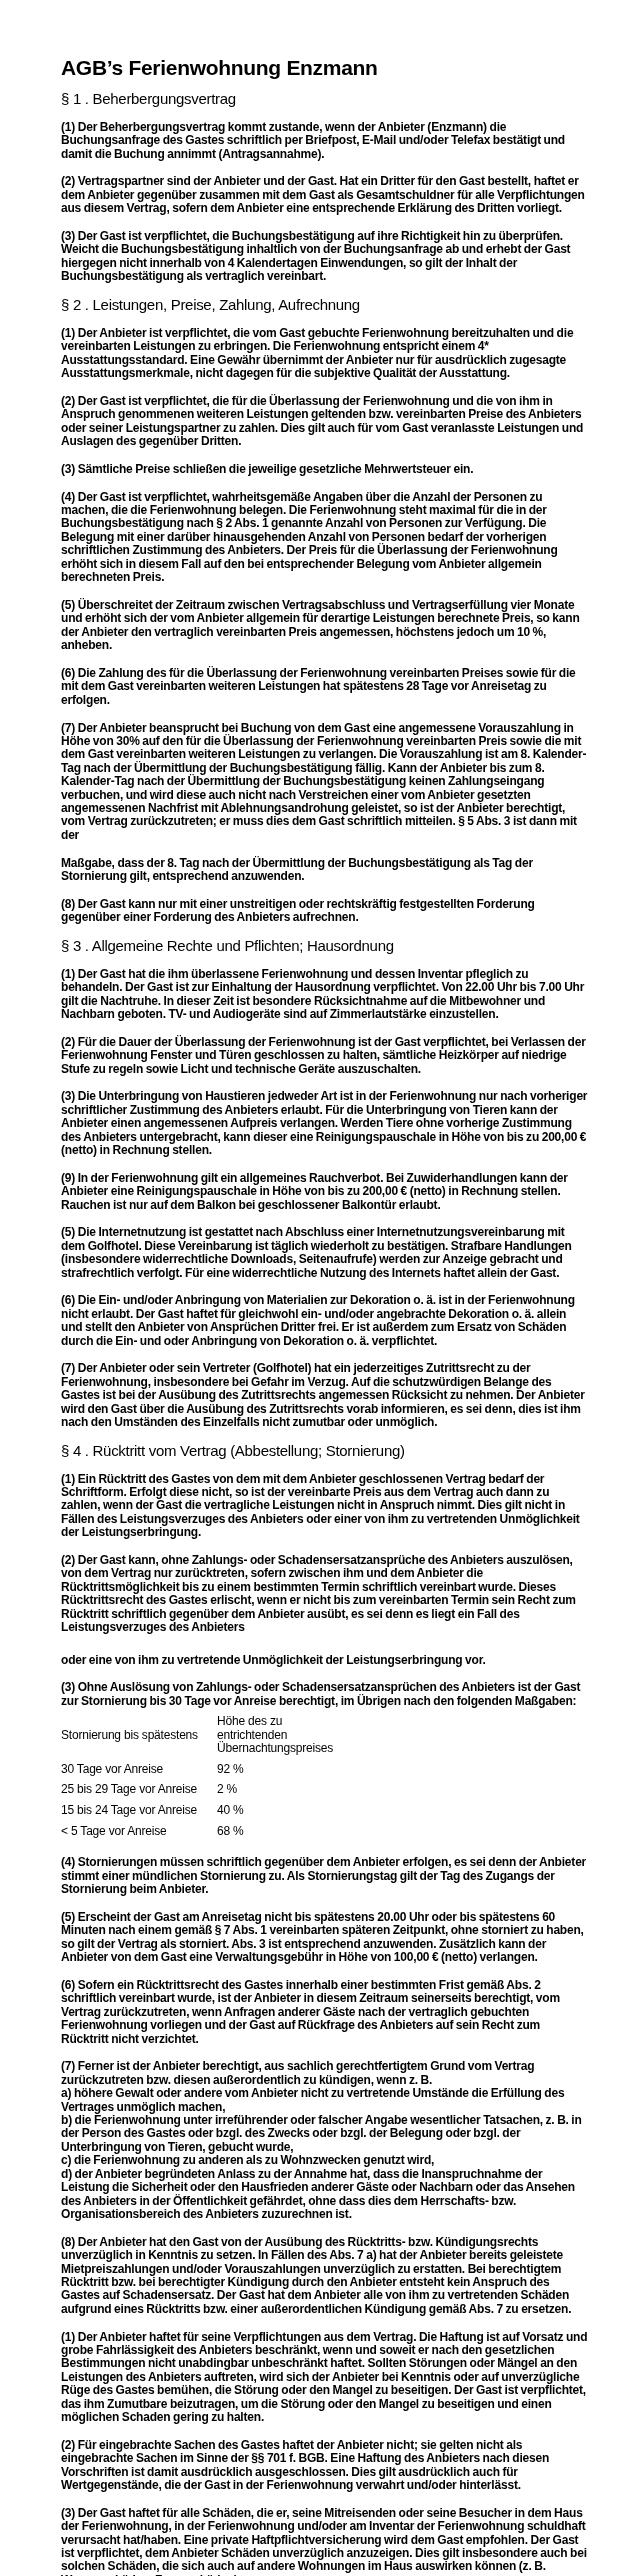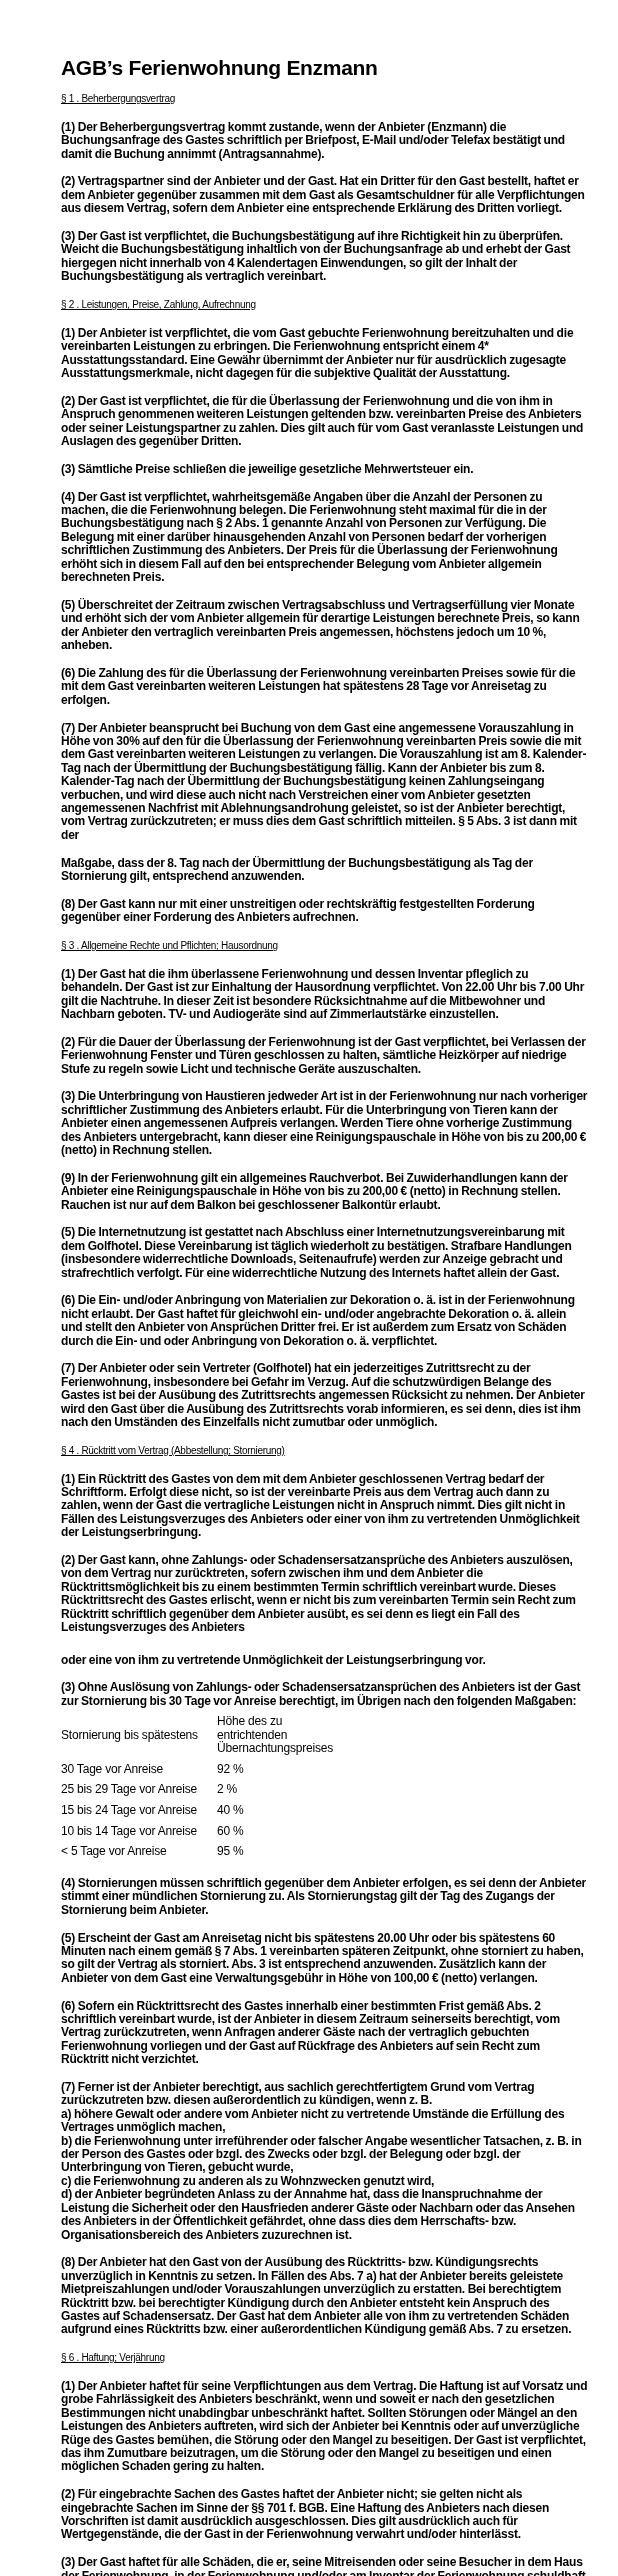--- a/index.html
+++ b/index.html
@@ -20,26 +20,25 @@
     box-sizing: content-box;
   }
   .title {
     font-size: 21px;
     line-height: 20.6px;
     font-weight: bold;
     letter-spacing: -0.3px;
     margin: 0 0 13.4px 0;
   }
   .heading {
-    font-size: 10px;
+    font-size: 15px;
     line-height: 14.4px;
     font-weight: normal;
     letter-spacing: -0.3px;
     margin: 0 0 14.4px 0;
-    text-decoration: underline;
   }
   .para {
     font-size: 12px;
     line-height: 13.4px;
     letter-spacing: -0.2px;
     word-spacing: -0.5px;
     margin: 0 0 14.4px 0;
     white-space: pre-line;
     font-weight: bold;
   }
@@ -106,37 +105,32 @@
   </div>
         <div class="agb-row">
     <div class="c1">25 bis 29 Tage vor Anreise</div>
     <div class="c2">2 %</div>
   </div>
         <div class="agb-row">
     <div class="c1">15 bis 24 Tage vor Anreise</div>
     <div class="c2">40 %</div>
   </div>
         <div class="agb-row">
-    <div class="c1">10 bis 14 Tage vor Anreise</div>
-    <div class="c2">60 %</div>
-  </div>
-        <div class="agb-row">
     <div class="c1">&lt; 5 Tage vor Anreise</div>
-    <div class="c2">95 %</div>
+    <div class="c2">68 %</div>
   </div>
       </div>
       <p class="para">(4) Stornierungen müssen schriftlich gegenüber dem Anbieter erfolgen, es sei denn der Anbieter stimmt einer mündlichen Stornierung zu. Als Stornierungstag gilt der Tag des Zugangs der Stornierung beim Anbieter.</p>
       <p class="para">(5) Erscheint der Gast am Anreisetag nicht bis spätestens 20.00 Uhr oder bis spätestens 60 Minuten nach einem gemäß § 7 Abs. 1 vereinbarten späteren Zeitpunkt, ohne storniert zu haben, so gilt der Vertrag als storniert. Abs. 3 ist entsprechend anzuwenden. Zusätzlich kann der Anbieter von dem Gast eine Verwaltungsgebühr in Höhe von 100,00 € (netto) verlangen.</p>
       <p class="para">(6) Sofern ein Rücktrittsrecht des Gastes innerhalb einer bestimmten Frist gemäß Abs. 2 schriftlich vereinbart wurde, ist der Anbieter in diesem Zeitraum seinerseits berechtigt, vom Vertrag zurückzutreten, wenn Anfragen anderer Gäste nach der vertraglich gebuchten Ferienwohnung vorliegen und der Gast auf Rückfrage des Anbieters auf sein Recht zum Rücktritt nicht verzichtet.</p>
       <p class="para">(7) Ferner ist der Anbieter berechtigt, aus sachlich gerechtfertigtem Grund vom Vertrag zurückzutreten bzw. diesen außerordentlich zu kündigen, wenn z. B.
 a) höhere Gewalt oder andere vom Anbieter nicht zu vertretende Umstände die Erfüllung des Vertrages unmöglich machen,
 b) die Ferienwohnung unter irreführender oder falscher Angabe wesentlicher Tatsachen, z. B. in der Person des Gastes oder bzgl. des Zwecks oder bzgl. der Belegung oder bzgl. der Unterbringung von Tieren, gebucht wurde,
 c) die Ferienwohnung zu anderen als zu Wohnzwecken genutzt wird,
 d) der Anbieter begründeten Anlass zu der Annahme hat, dass die Inanspruchnahme der Leistung die Sicherheit oder den Hausfrieden anderer Gäste oder Nachbarn oder das Ansehen des Anbieters in der Öffentlichkeit gefährdet, ohne dass dies dem Herrschafts- bzw. Organisationsbereich des Anbieters zuzurechnen ist.</p>
       <p class="para">(8) Der Anbieter hat den Gast von der Ausübung des Rücktritts- bzw. Kündigungsrechts unverzüglich in Kenntnis zu setzen. In Fällen des Abs. 7 a) hat der Anbieter bereits geleistete Mietpreiszahlungen und/oder Vorauszahlungen unverzüglich zu erstatten. Bei berechtigtem Rücktritt bzw. bei berechtigter Kündigung durch den Anbieter entsteht kein Anspruch des Gastes auf Schadensersatz. Der Gast hat dem Anbieter alle von ihm zu vertretenden Schäden aufgrund eines Rücktritts bzw. einer außerordentlichen Kündigung gemäß Abs. 7 zu ersetzen.</p>
-      <h2 class="heading">§ 6 . Haftung; Verjährung</h2>
       <p class="para">(1) Der Anbieter haftet für seine Verpflichtungen aus dem Vertrag. Die Haftung ist auf Vorsatz und grobe Fahrlässigkeit des Anbieters beschränkt, wenn und soweit er nach den gesetzlichen Bestimmungen nicht unabdingbar unbeschränkt haftet. Sollten Störungen oder Mängel an den Leistungen des Anbieters auftreten, wird sich der Anbieter bei Kenntnis oder auf unverzügliche Rüge des Gastes bemühen, die Störung oder den Mangel zu beseitigen. Der Gast ist verpflichtet, das ihm Zumutbare beizutragen, um die Störung oder den Mangel zu beseitigen und einen möglichen Schaden gering zu halten.</p>
       <p class="para">(2) Für eingebrachte Sachen des Gastes haftet der Anbieter nicht; sie gelten nicht als eingebrachte Sachen im Sinne der §§ 701 f. BGB. Eine Haftung des Anbieters nach diesen Vorschriften ist damit ausdrücklich ausgeschlossen. Dies gilt ausdrücklich auch für Wertgegenstände, die der Gast in der Ferienwohnung verwahrt und/oder hinterlässt.</p>
       <p class="para">(3) Der Gast haftet für alle Schäden, die er, seine Mitreisenden oder seine Besucher in dem Haus der Ferienwohnung, in der Ferienwohnung und/oder am Inventar der Ferienwohnung schuldhaft verursacht hat/haben. Eine private Haftpflichtversicherung wird dem Gast empfohlen. Der Gast ist verpflichtet, dem Anbieter Schäden unverzüglich anzuzeigen. Dies gilt insbesondere auch bei solchen Schäden, die sich auch auf andere Wohnungen im Haus auswirken können (z. B. Wasserschäden, Feuerschäden).</p>
       <p class="para">(4) Ansprüche des Gastes verjähren in sechs Monaten, es sei denn der Anbieter haftet wegen Vorsatzes. Ansprüche des Anbieters verjähren in der jeweiligen gesetzlichen Frist.</p>
     </div>
 </div>
 
 
 </body></html>

